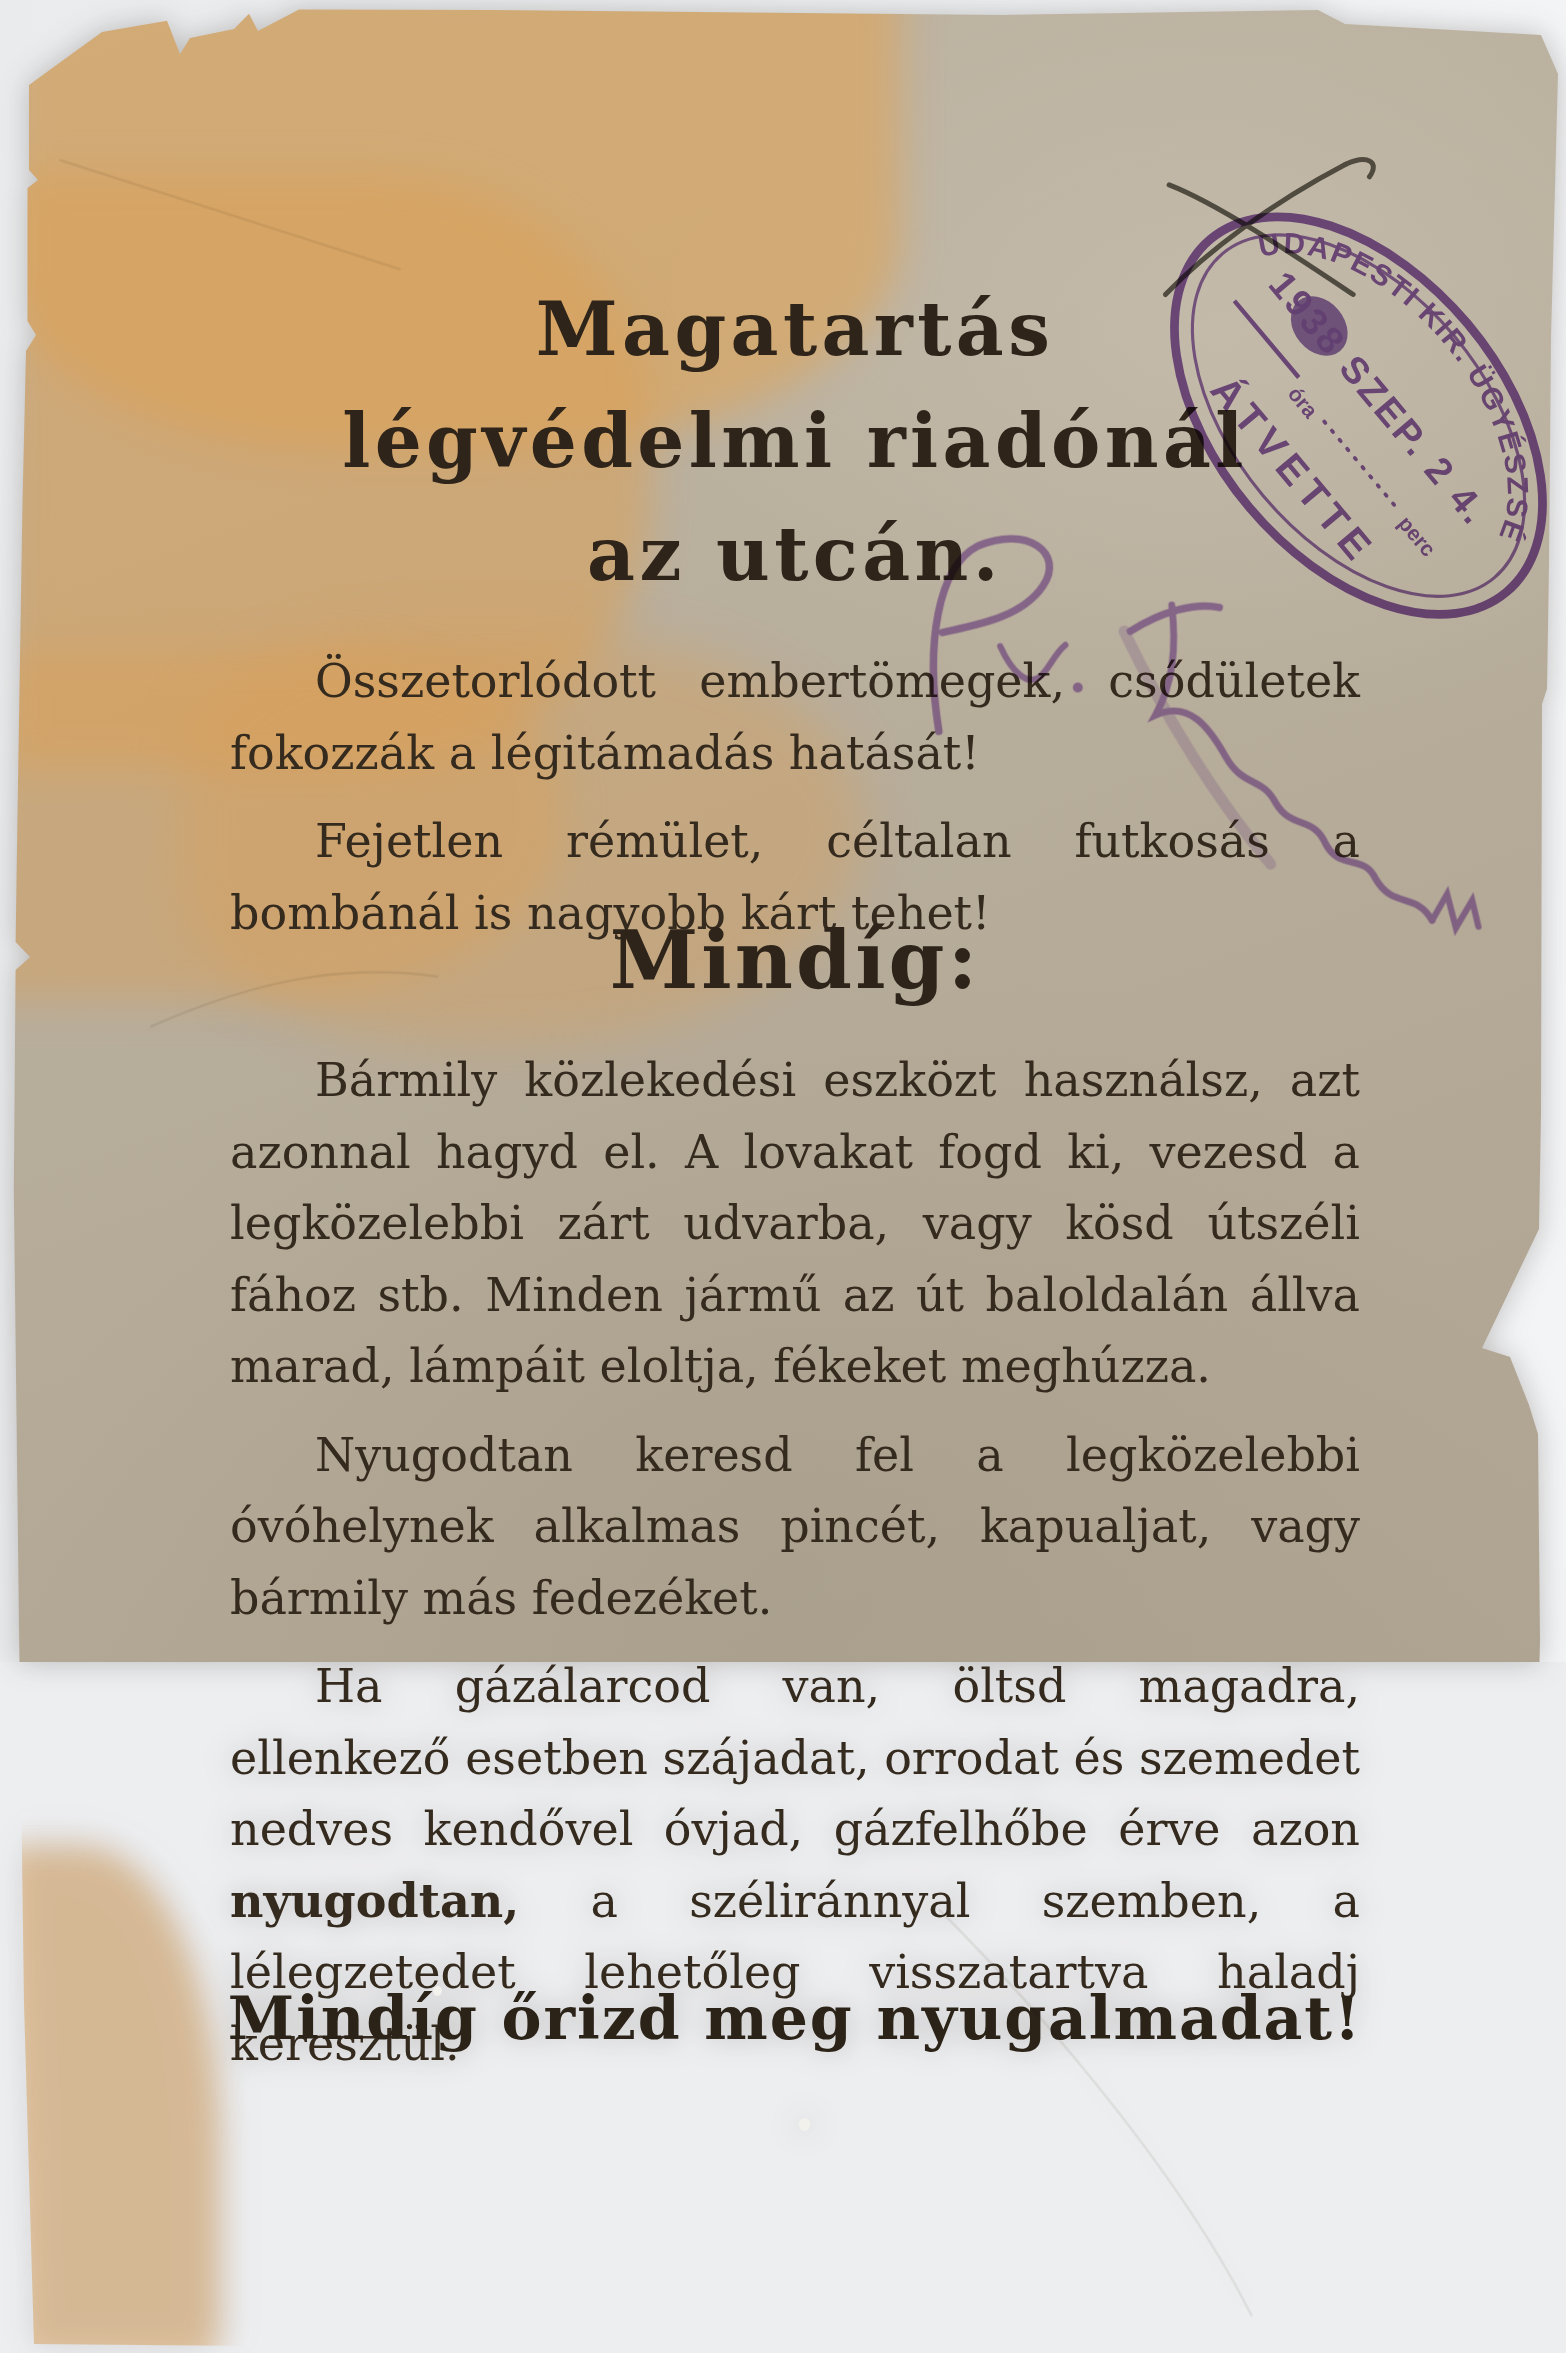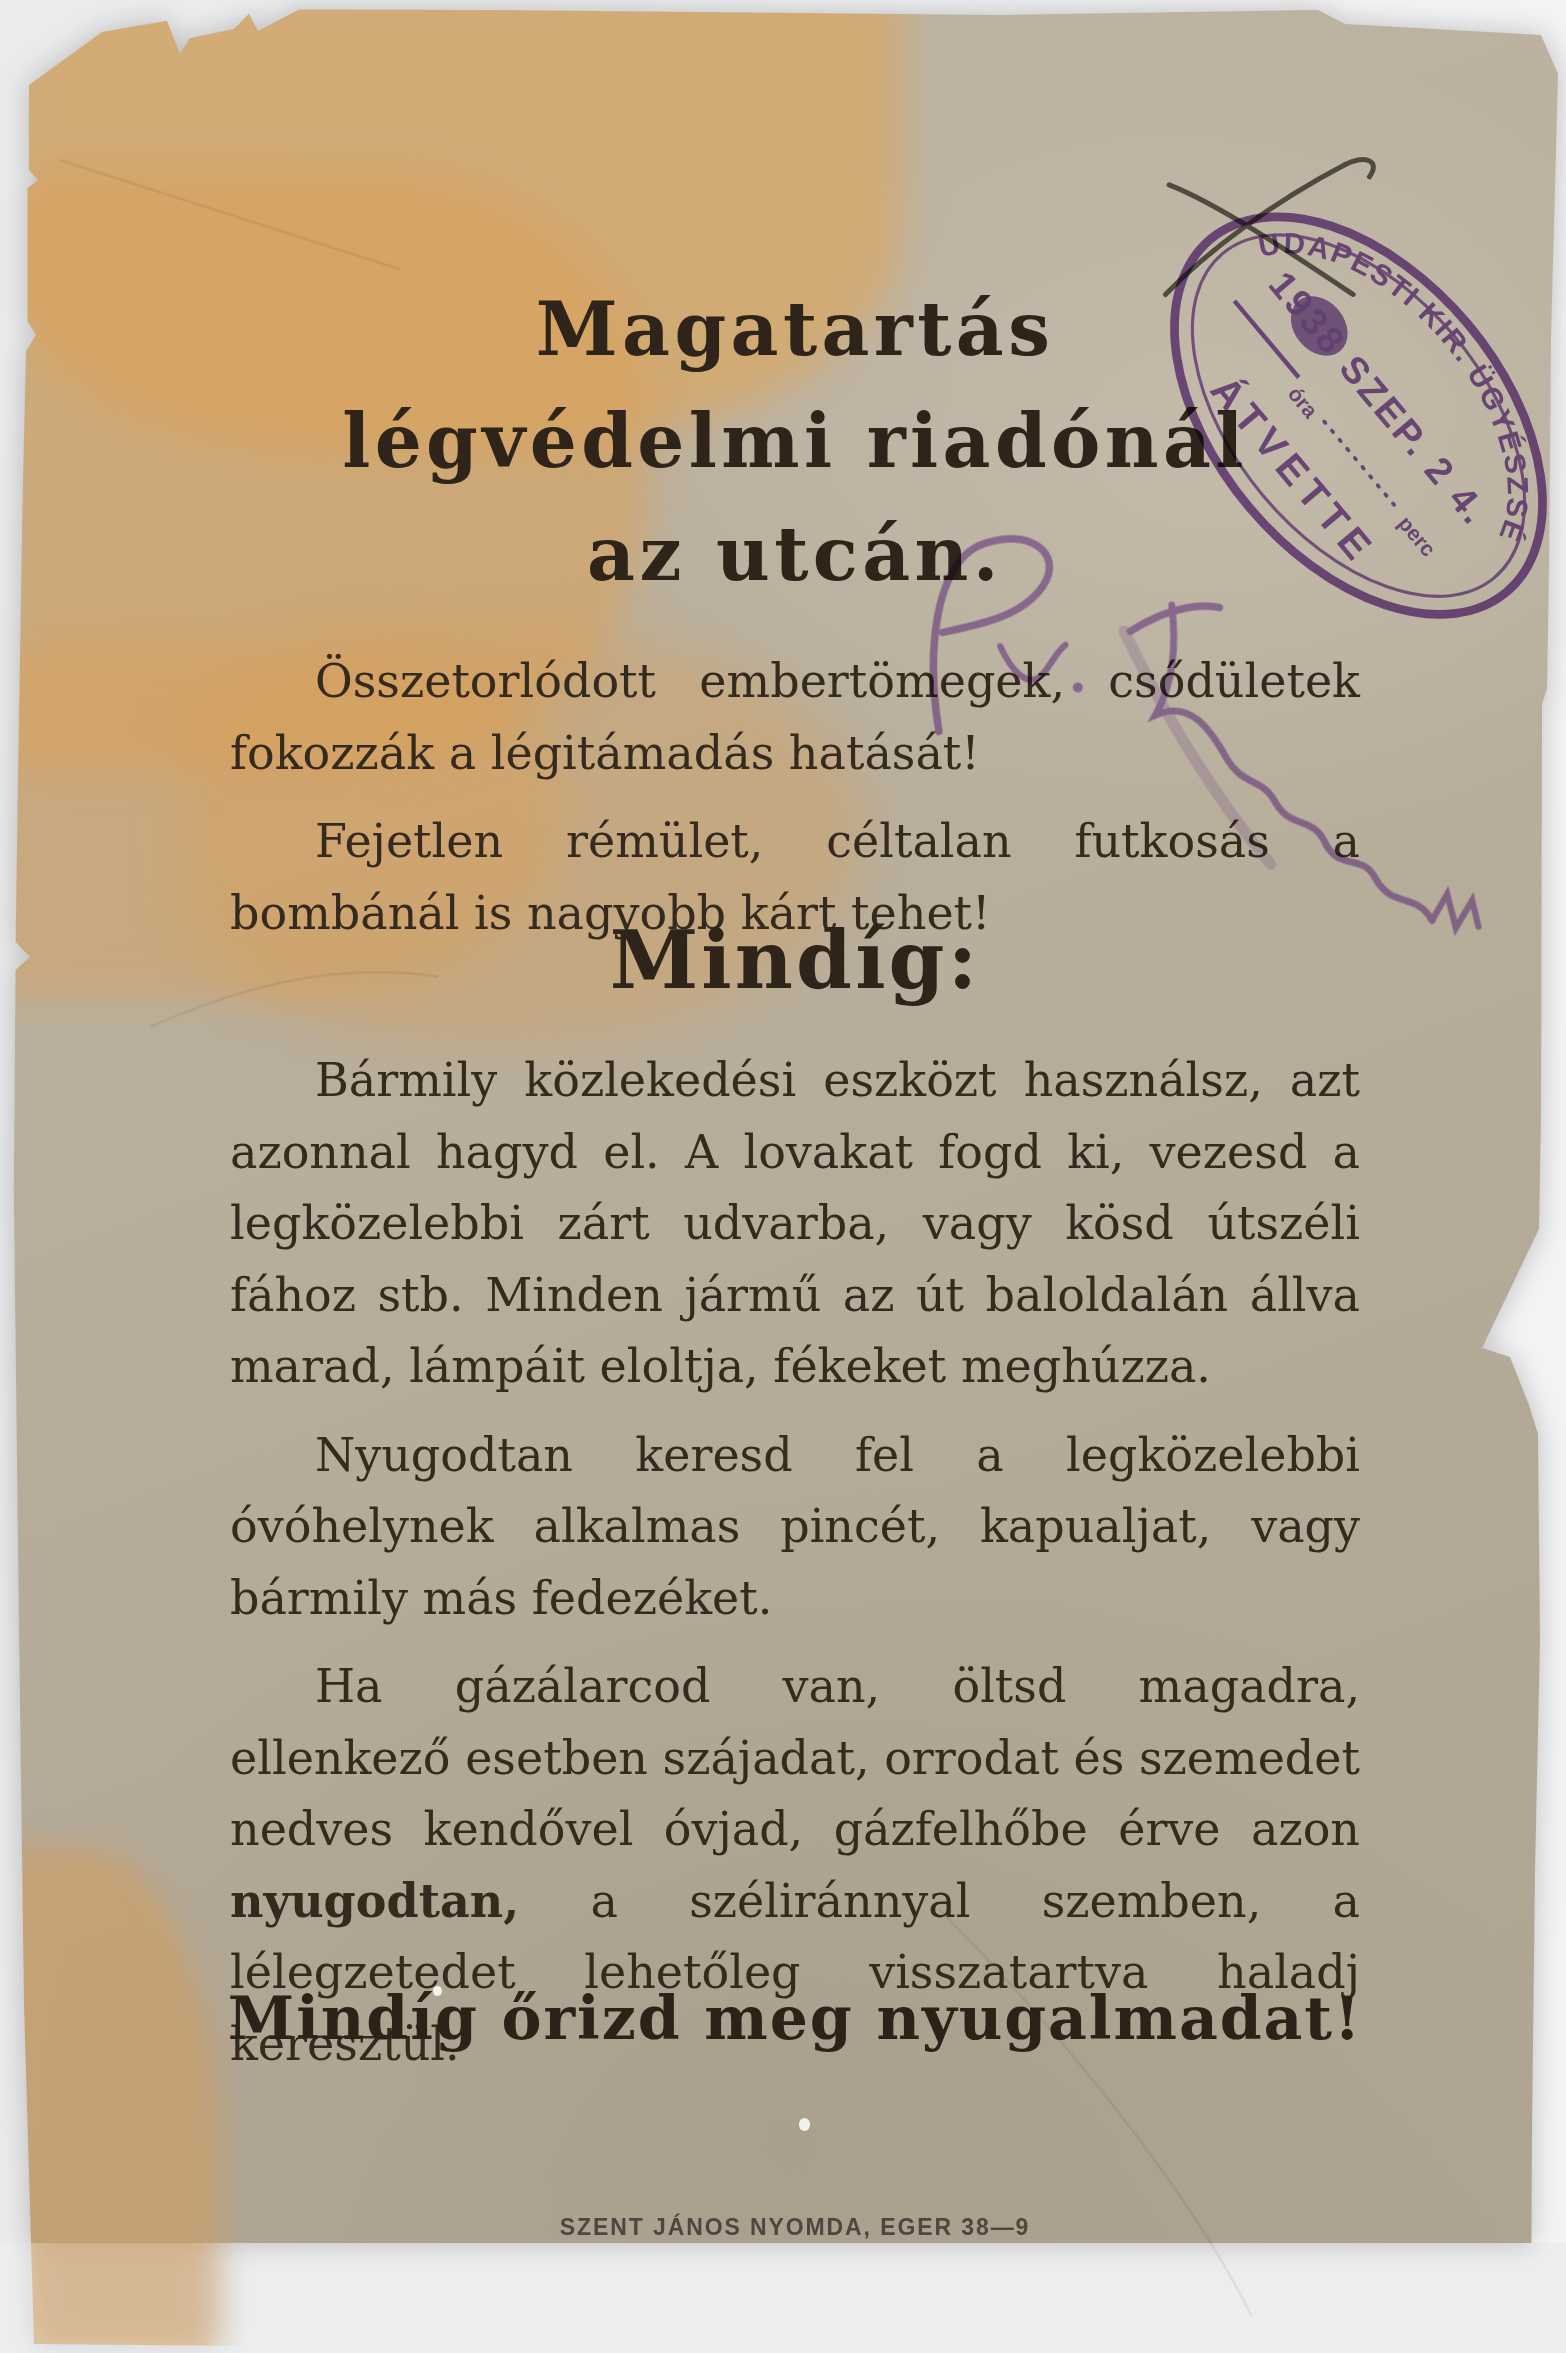--- a/index.html
+++ b/index.html
@@ -1,17 +1,17 @@
 <!DOCTYPE html>
 <html style="font-size:10px"><head>
 <meta charset="utf-8">
 <style>
   html,body{margin:0;padding:0;width:1566px;height:2354px;overflow:hidden;
     background:#edeef0;font-family:"DejaVu Serif",serif;}
-  .photo{position:relative;width:1566px;height:2243px;
+  .photo{position:relative;width:1566px;height:1662px;
     background:linear-gradient(90deg,#eaebed 0%,#eef0f2 60%,#f3f4f6 100%);}
   .paper-shadow{position:absolute;inset:0;filter:drop-shadow(0 0 13.8px rgba(60,55,45,.28));}
   .paper{position:absolute;inset:0;
     background:
       radial-gradient(814px 563px at 78% 20%,rgba(206,198,184,.45),rgba(206,198,184,0) 70%),
       radial-gradient(1002px 876px at 50% 95%,rgba(150,140,122,.25),rgba(150,140,122,0) 75%),
       linear-gradient(160deg,#c0b5a4 0%,#bab09e 35%,#b4a997 70%,#afa492 100%);
     clip-path:polygon(29px 85px,102px 32px,167px 20.7px,180px 54px,190px 38px,234px 29px,
       249px 13.8px,258px 31px,299px 9.4px,488px 10px,1002px 15px,1318px 10px,1345px 24px,
       1541px 35px,1558px 74px,1551px 338px,1549px 567px,1547px 689px,1542px 704px,
@@ -78,21 +78,20 @@
       <div class="print heading-block">Mindíg:</div>
 
       <div class="print body-block">
         <p>Bármily közlekedési eszközt használsz, azt azonnal hagyd el. A lovakat fogd ki, vezesd a legközelebbi zárt udvarba, vagy kösd útszéli fához stb. Minden jármű az út baloldalán állva marad, lámpáit eloltja, fékeket meghúzza.</p>
         <p>Nyugodtan keresd fel a legközelebbi óvóhelynek alkalmas pincét, kapualjat, vagy bármily más fedezéket.</p>
         <p><span>Ha gázálarcod van, öltsd magadra, ellenkező esetben szájadat, orrodat és szemedet nedves kendővel óvjad, gázfelhőbe érve azon </span><strong>nyugodtan,</strong><span> a széliránnyal szemben, a lélegzetedet lehetőleg visszatartva haladj keresztül.</span></p>
       </div>
 
       <div class="print slogan-block">Mindíg őrizd meg nyugalmadat!</div>
 
-      <div class="print imprint-block">SZENT JÁNOS NYOMDA, EGER  38—9</div>
 
       <svg class="stamp-svg" width="438" height="501" viewBox="0 0 700 800">
         <g transform="translate(330,373) rotate(50)" opacity="0.88">
           <ellipse rx="368" ry="228" fill="none" stroke="#7b4aa6" stroke-width="14"></ellipse>
           <ellipse rx="338" ry="199" fill="none" stroke="#7b4aa6" stroke-width="5" opacity="0.9"></ellipse>
           <path id="stampArc" d="M -292 -46 A 300 172 0 0 1 292 -46" fill="none"></path>
           <text class="stamp-text" font-size="47" font-weight="bold" letter-spacing="3">
             <textPath href="#stampArc" startOffset="50%" text-anchor="middle">BUDAPESTI KIR. ÜGYÉSZSÉG</textPath>
           </text>
           <text class="stamp-text" x="0" y="-22" text-anchor="middle" font-size="60" font-weight="bold" letter-spacing="5">1938 SZEP. 2 4.</text>

